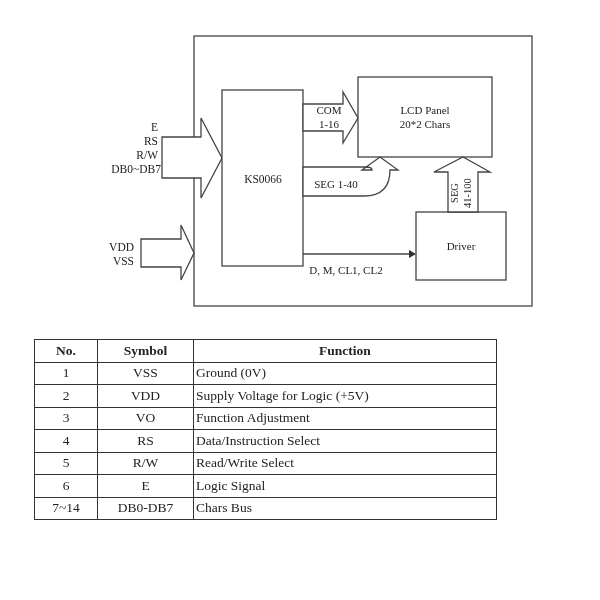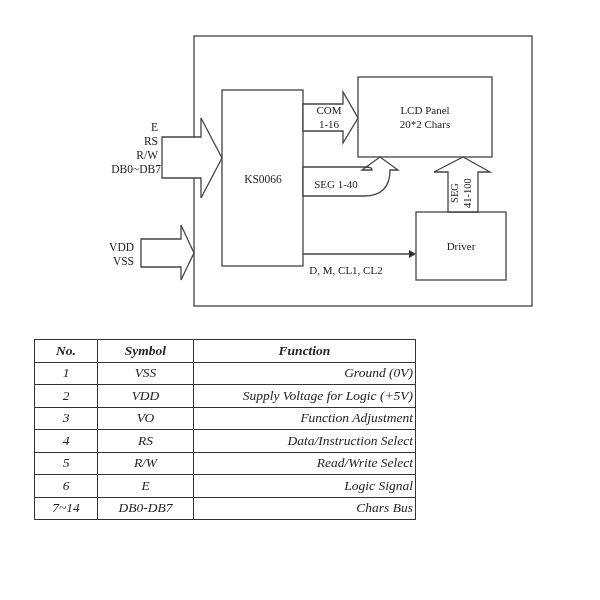--- a/index.html
+++ b/index.html
@@ -4,26 +4,26 @@
   <style>
     html, body { margin: 0; padding: 0; background: #ffffff; }
     body { width: 600px; height: 600px; position: relative; overflow: hidden;
            font-family: "Liberation Serif", "DejaVu Serif", serif; color: #222; }
     #diagram { position: absolute; left: 0; top: 0; width: 600px; height: 320px; }
     #diagram text { font-family: "Liberation Serif", "DejaVu Serif", serif; fill: #222; }
     .stroke { fill: #fff; stroke: #444; stroke-width: 1.3; }
     .line { fill: none; stroke: #444; stroke-width: 1.3; }
 
     #pin-table { position: absolute; left: 34px; top: 339px; border-collapse: collapse;
-                 width: 382px; font-size: 13.5px; font-style: italic; }
+                 width: 463px; font-size: 13.5px; }
     #pin-table th, #pin-table td { border: 1px solid #333; height: 21.5px; padding: 0 2px; line-height: 20px; }
     #pin-table th { font-weight: bold; text-align: center; }
     #pin-table td.c-no { width: 58px; text-align: center; }
     #pin-table td.c-sym { width: 91px; text-align: center; }
-    #pin-table td.c-fn { text-align: right; }
+    #pin-table td.c-fn { text-align: left; }
   </style>
 </head>
 <body>
 
 <svg id="diagram" viewBox="0 0 600 320" xmlns="http://www.w3.org/2000/svg">
 
   <rect class="line" x="194" y="36" width="338" height="270"></rect>
 
   <polygon class="stroke" points="162,137 201,137 201,118 222,158 201,198 201,178 162,178"></polygon>
   <text x="158" y="131" font-size="11.5" text-anchor="end">E</text>

